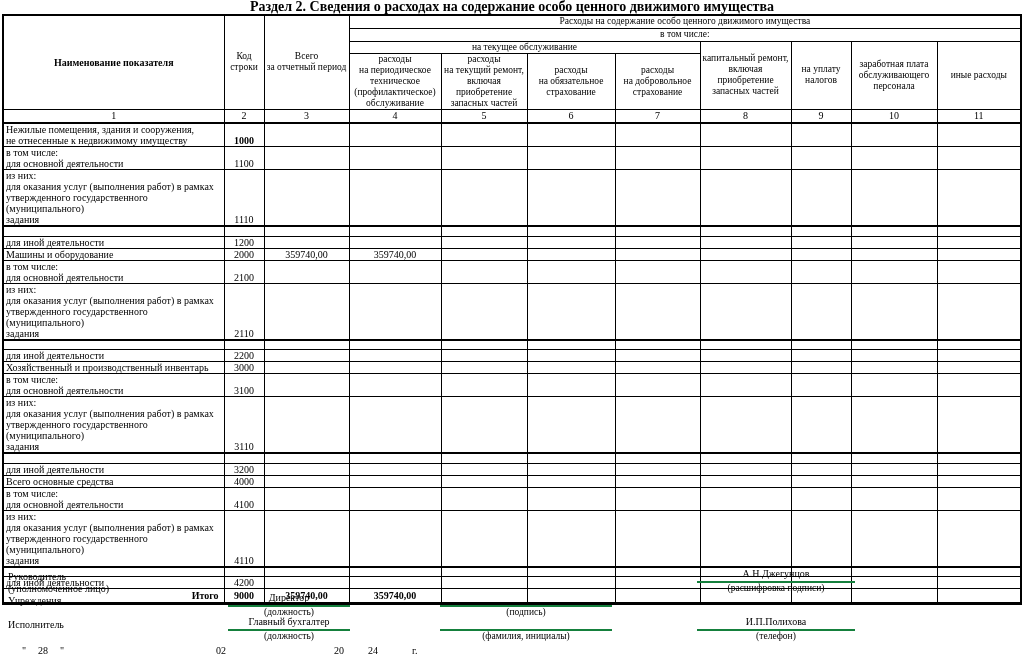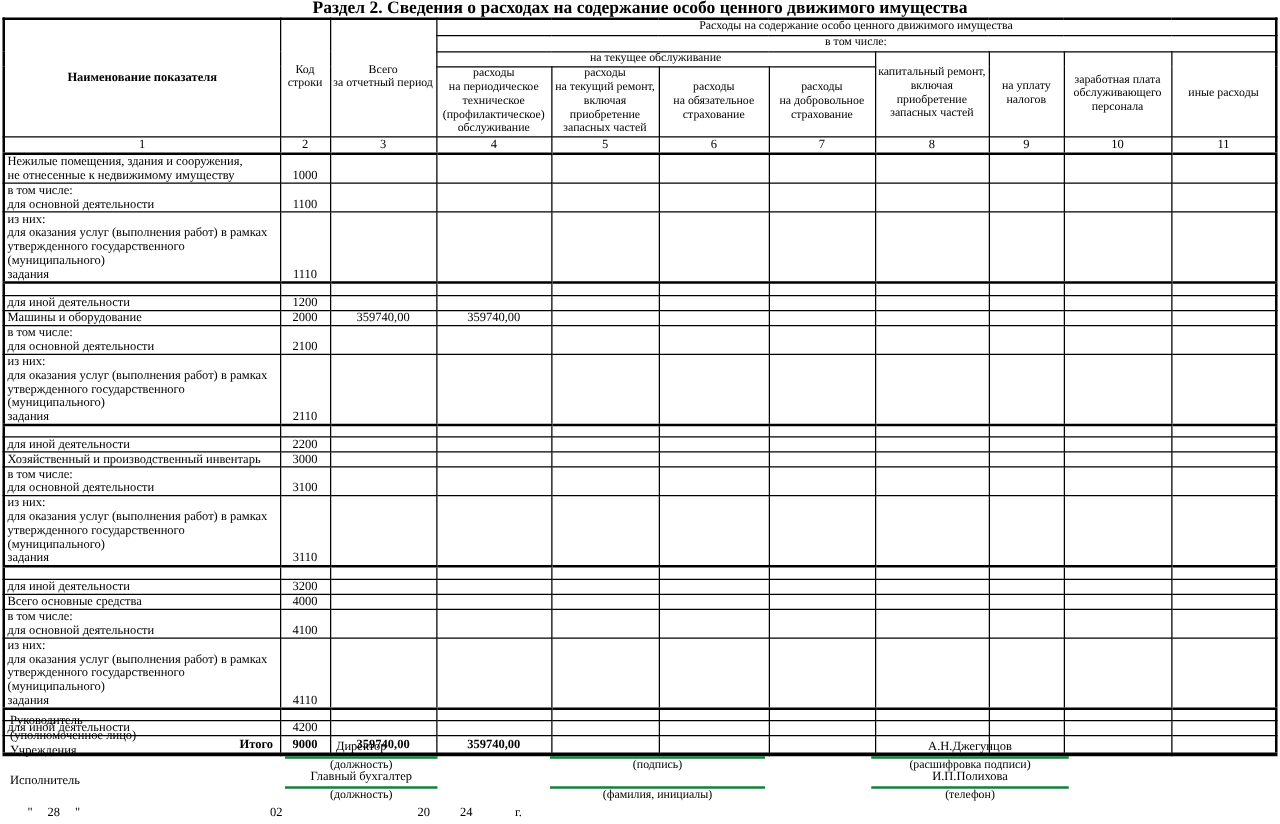--- a/index.html
+++ b/index.html
@@ -24,21 +24,21 @@
   }
   td.hname { font-weight:bold; font-size:10px; }
   tr.hnum td { border-bottom:2px solid #000; font-size:10px; white-space:normal; }
   tbody td, tfoot td { vertical-align:bottom; }
   td.label { text-align:left; white-space:pre-line; }
   td.ind0 { padding-left:4px; }
   td.ind1 { padding-left:33px; }
   td.ind2 { padding-left:64px; }
   td.code { text-align:center; border-left:2px solid #000; border-right:2px solid #000; }
   td.val  { text-align:center; }
-  td.b    { font-weight:normal; }
+  td.b    { font-weight:bold; }
   tr.spacer td { border-top:2px solid #000; }
   tr.total td { font-weight:bold; vertical-align:middle; }
   tr.total td.label { text-align:right; padding-right:5px; white-space:normal; }
   .ftext { position:absolute; font-size:10px; line-height:12px; white-space:nowrap; }
   .sig { position:absolute; text-align:center; font-size:10px; }
   .sig .sig-value {
     min-height:12px; line-height:12px; border-bottom:2px solid #15803d;
     padding:0 2px 1px 2px; white-space:nowrap;
   }
   .sig .sig-label { font-size:9.5px; line-height:11px; padding-top:0; white-space:nowrap; }
@@ -423,21 +423,21 @@
     <div class="ftext" style="left:8px;top:619px">Исполнитель</div>
 
     <div class="sig" style="left:228px;top:592px;width:122px">
       <div class="sig-value">Директор</div>
       <div class="sig-label">(должность)</div>
     </div>
     <div class="sig" style="left:440px;top:592px;width:172px">
       <div class="sig-value"></div>
       <div class="sig-label">(подпись)</div>
     </div>
-    <div class="sig" style="left:697px;top:592px;width:158px">
+    <div class="sig" style="left:697px;top:568px;width:158px">
       <div class="sig-value">А.Н.Джегунцов</div>
       <div class="sig-label">(расшифровка подписи)</div>
     </div>
 
     <div class="sig" style="left:228px;top:616px;width:122px">
       <div class="sig-value">Главный бухгалтер</div>
       <div class="sig-label">(должность)</div>
     </div>
     <div class="sig" style="left:440px;top:616px;width:172px">
       <div class="sig-value"></div>

